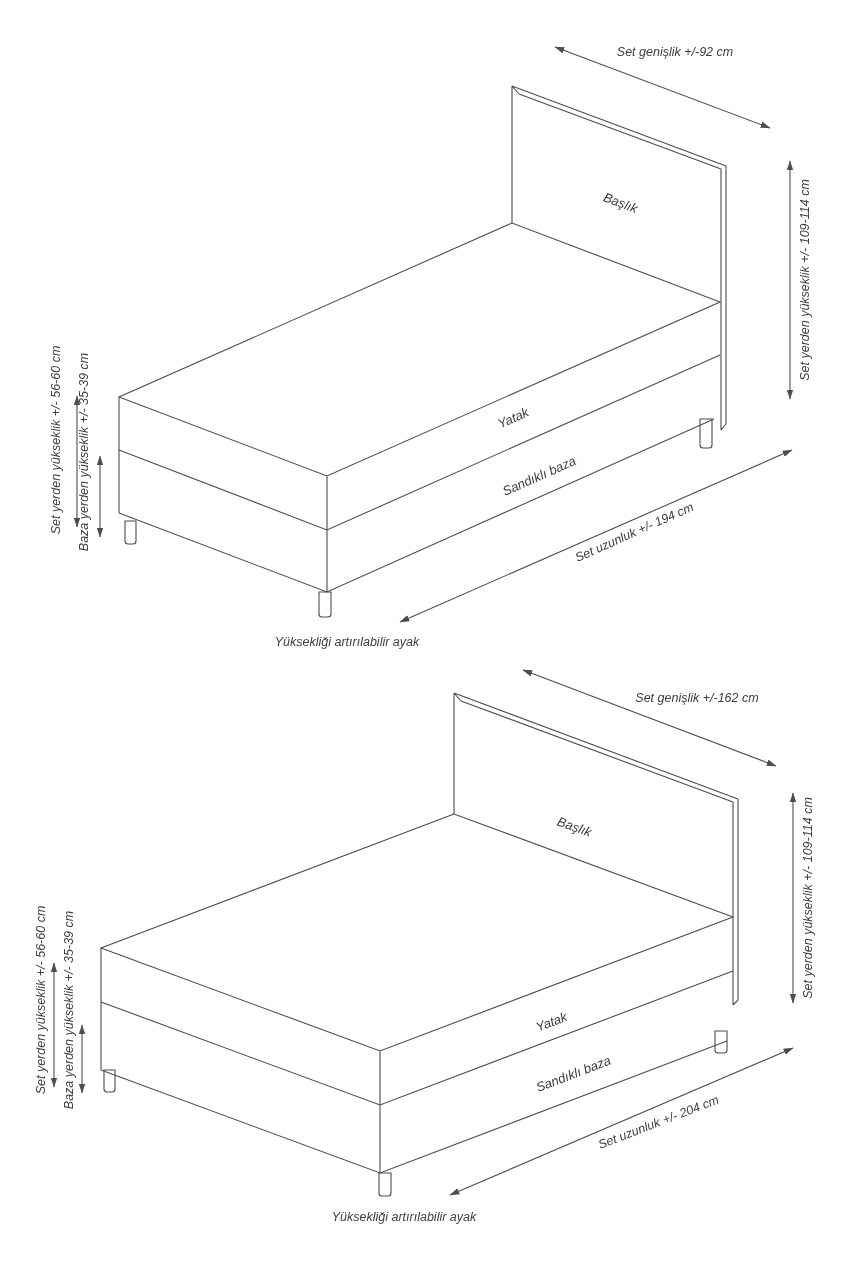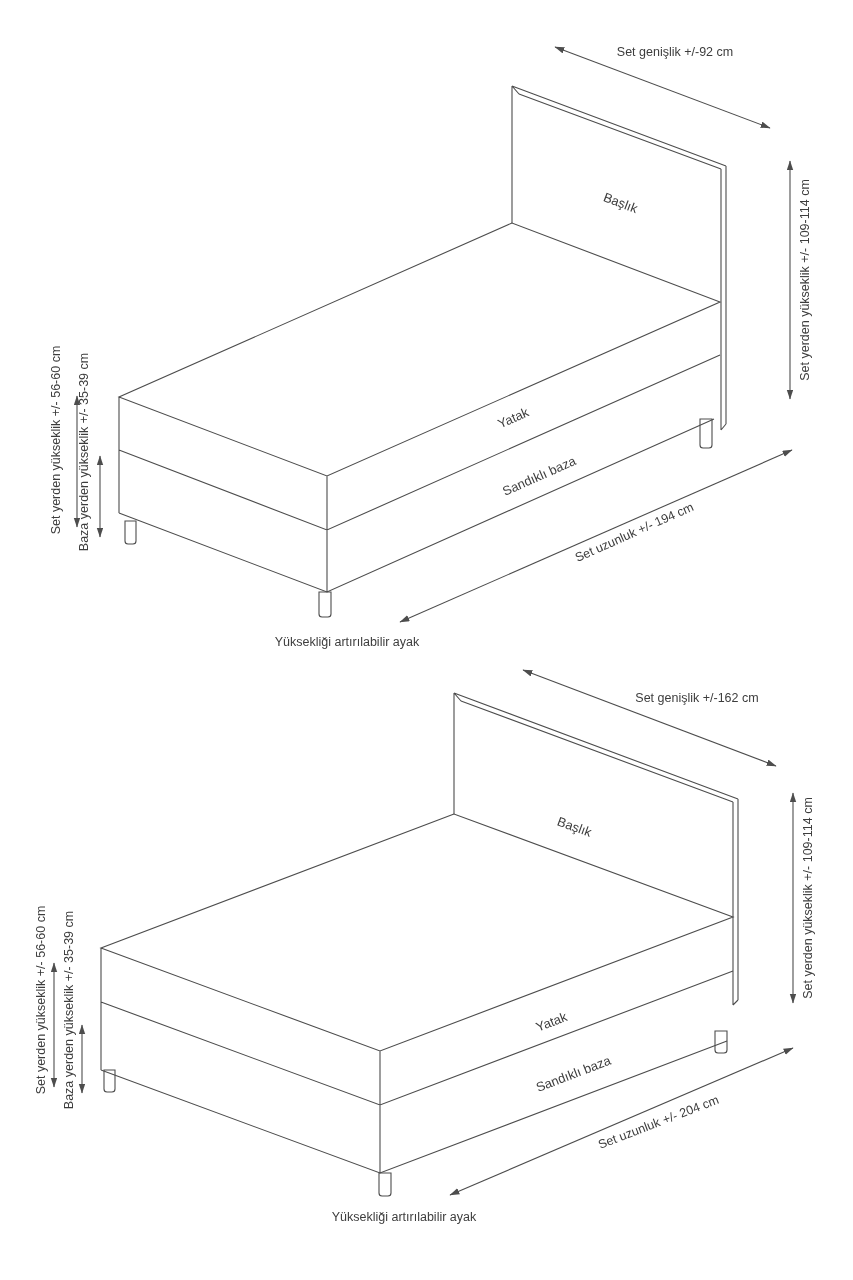--- a/index.html
+++ b/index.html
@@ -7,20 +7,21 @@
     padding: 0;
     background: #ffffff;
   }
   .stage {
     position: relative;
     width: 853px;
     height: 1280px;
     background: #ffffff;
     overflow: hidden;
     font-family: "Liberation Sans", sans-serif;
+    font-style: italic;
   }
   svg { display: block; }
   .line {
     fill: none;
     stroke: #4d4d4d;
     stroke-width: 1.1;
   }
   .dim {
     fill: none;
     stroke: #4d4d4d;

